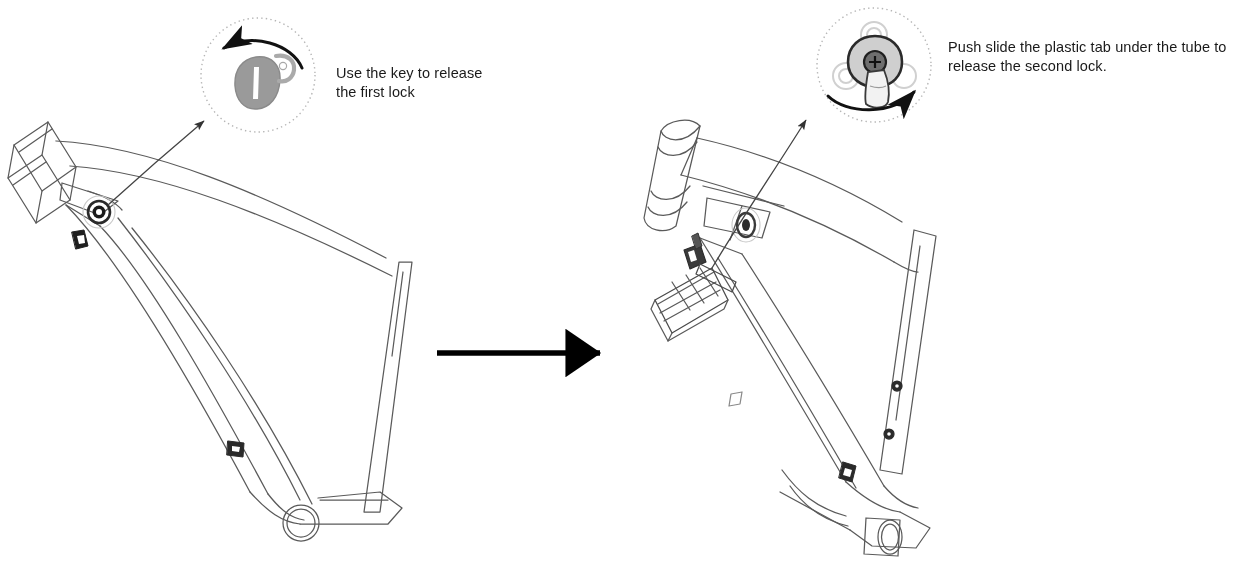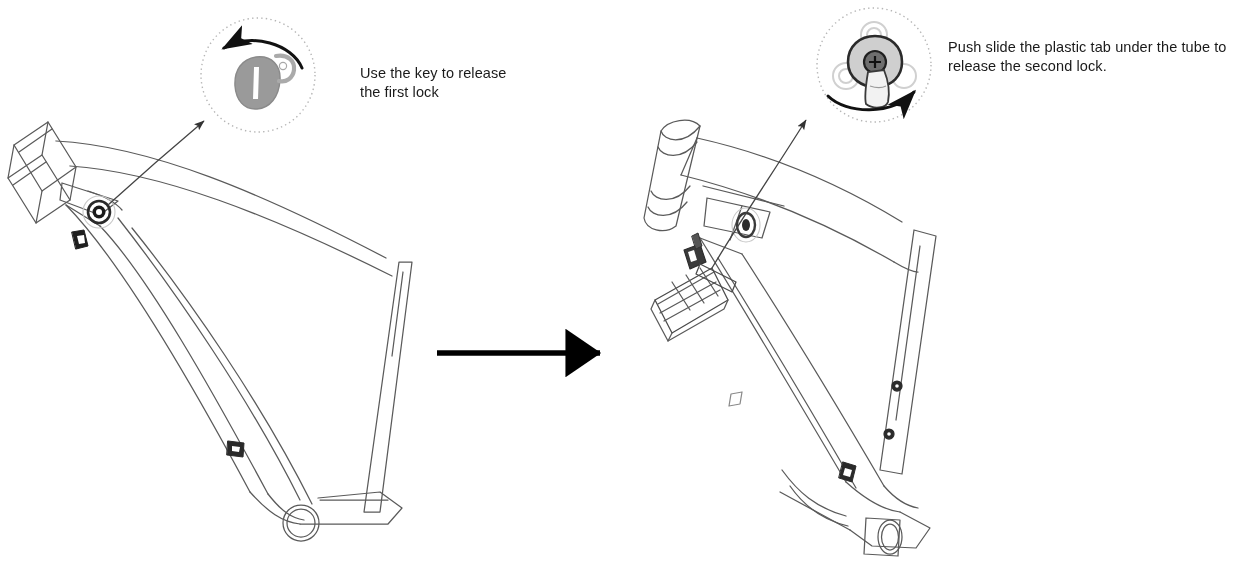--- a/index.html
+++ b/index.html
@@ -29,21 +29,20 @@
     color: #1a1a1a;
     font-size: 14.5px;
     line-height: 19px;
     white-space: pre-line;
     letter-spacing: 0.1px;
   }
   #caption-left {
     left: 336px;
     top: 64px;
     width: 230px;
-    margin-left: 24px;
   }
   #caption-right {
     left: 948px;
     top: 38px;
     width: 300px;
   }
 </style>
 </head>
 <body>
 

